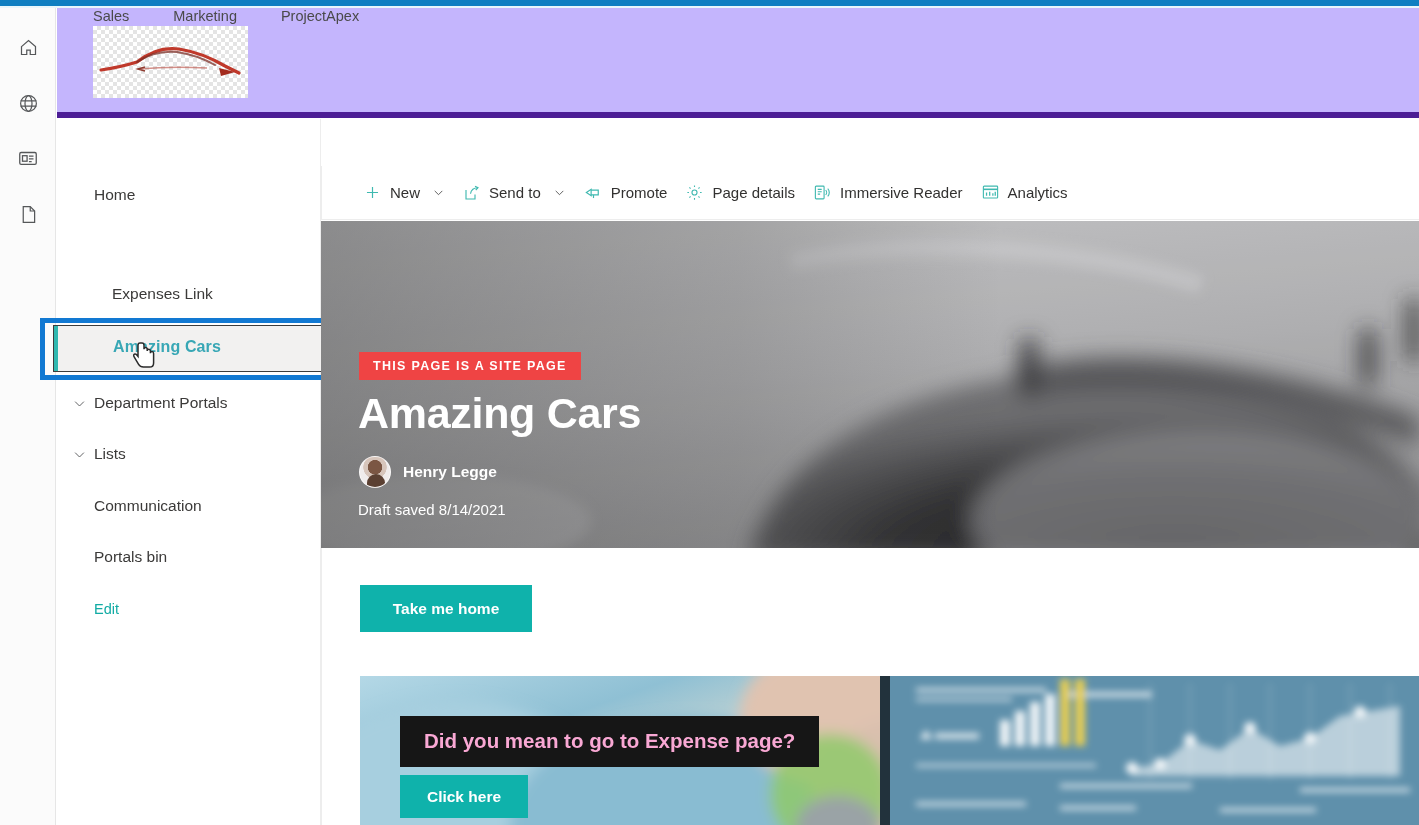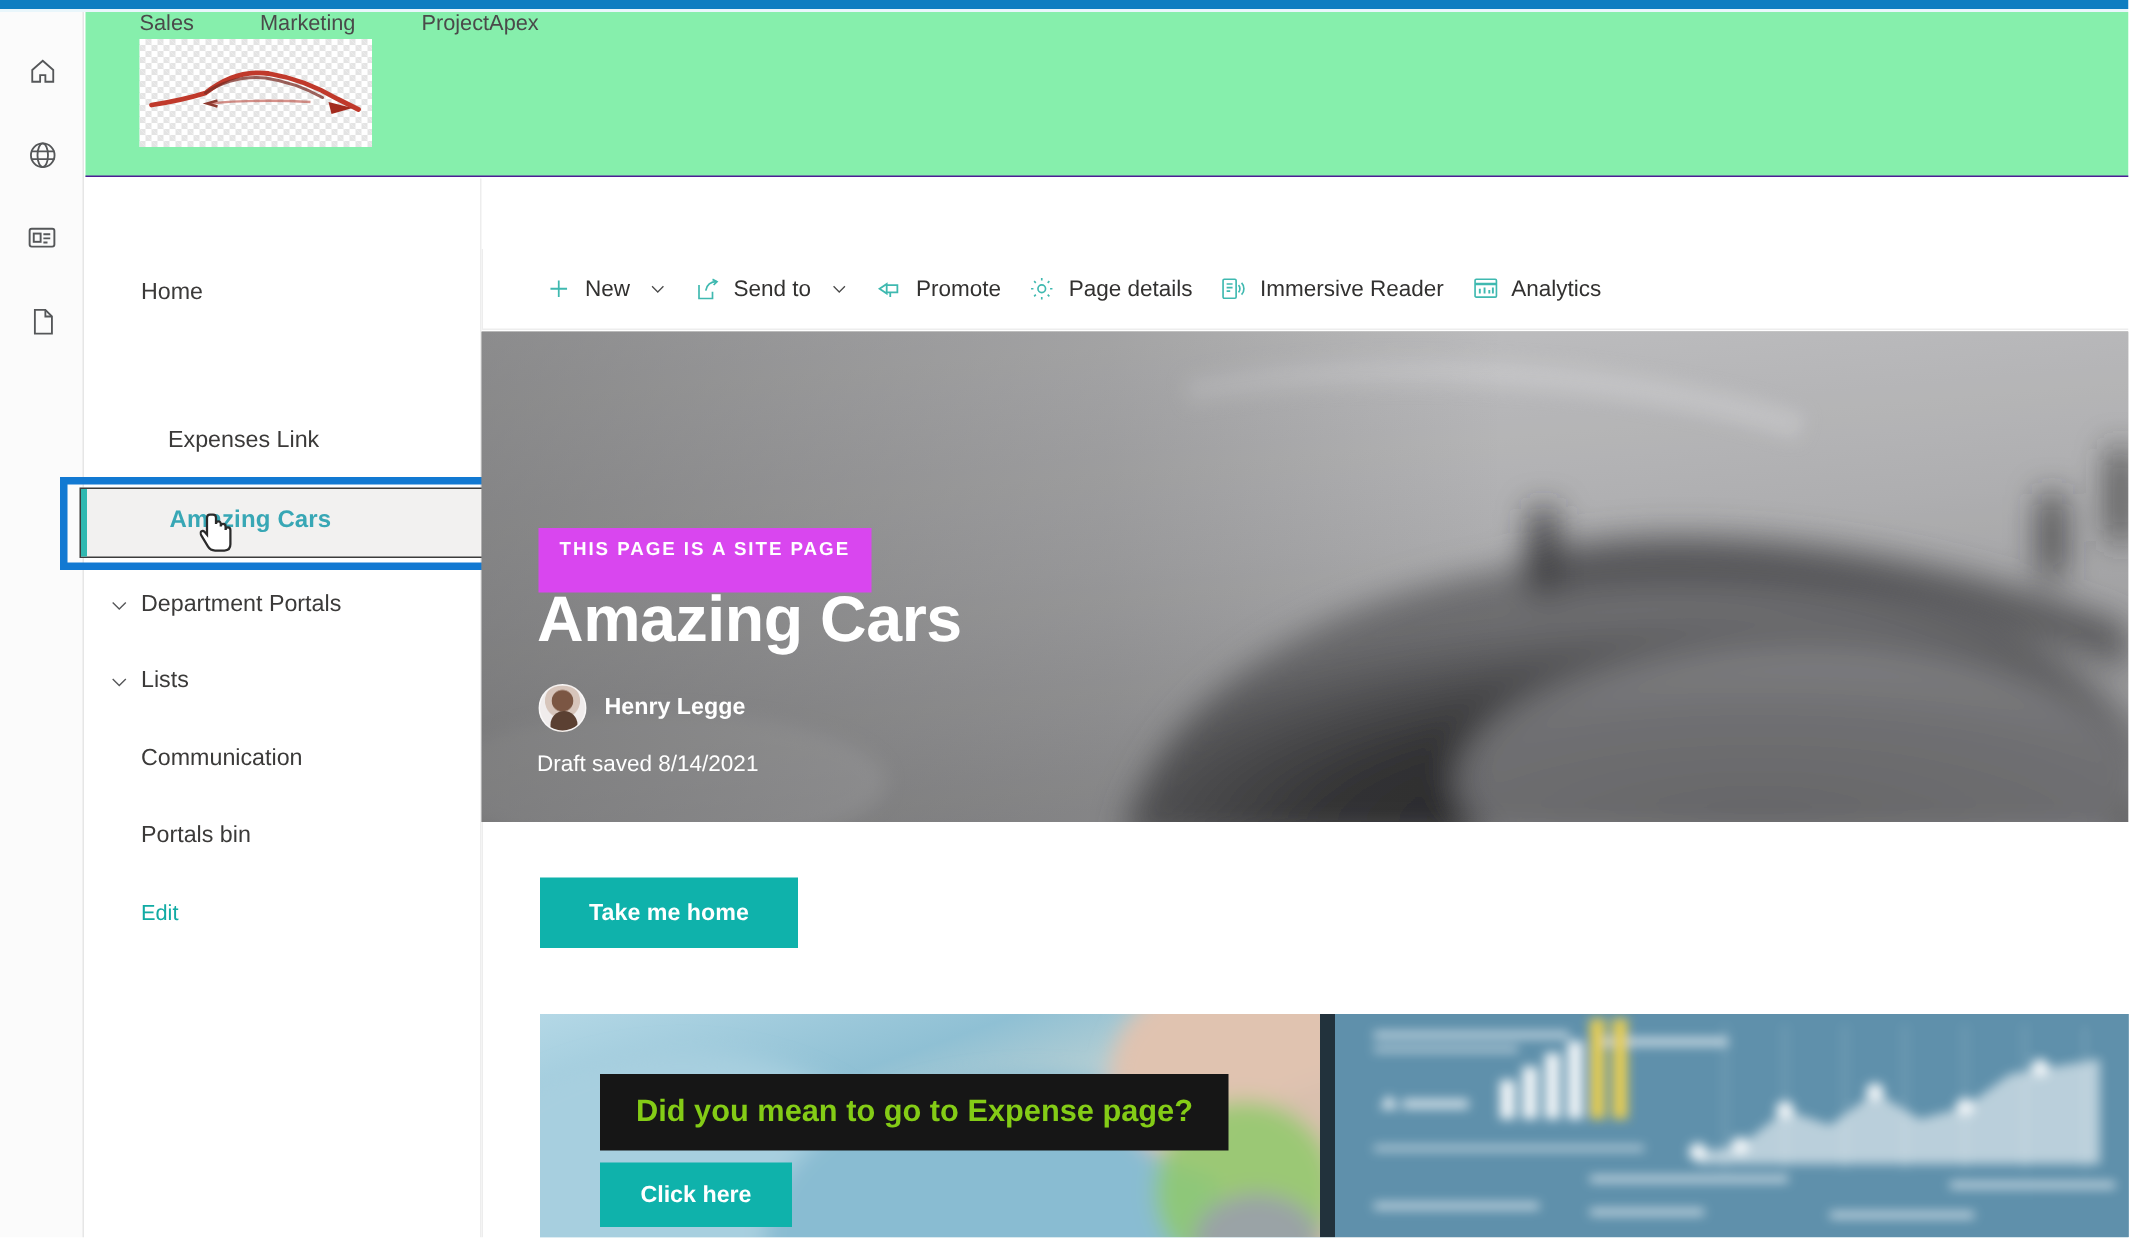--- a/index.html
+++ b/index.html
@@ -35,22 +35,22 @@
     position: absolute; left: 0; width: 56px; height: 44px;
     display: flex; align-items: center; justify-content: center;
     color: #555759;
   }
   .rail-icon svg { display: block; }
 
   
   .site-header {
     position: absolute; left: 57px; top: 8px;
     width: 1362px; height: 110px;
-    background: #86efac;
-    border-bottom: 1px solid #4c1d95;
+    background: #c4b5fd;
+    border-bottom: 6px solid #4c1d95;
   }
   .topnav {
     position: absolute; left: 36px; top: 0px;
     display: flex; gap: 44px;
     font-size: 14.5px; color: #4a4a4a;
   }
   .topnav span { white-space: nowrap; cursor: pointer; }
 
   .logo-box {
     position: absolute; left: 36px; top: 18px;
@@ -135,23 +135,23 @@
     overflow: hidden;
     background: #8f8f90;
   }
   .hero-photo { position: absolute; inset: 0; }
   .hero-overlay {
     position: absolute; inset: 0;
     background: linear-gradient(90deg, rgba(60,60,60,.40) 0%, rgba(70,70,70,.22) 38%, rgba(255,255,255,0) 62%);
   }
   .badge {
     position: absolute; left: 38px; top: 131px;
-    background: #d946ef; color: #ffffff;
+    background: #ef4444; color: #ffffff;
     font-size: 12.5px; font-weight: bold; letter-spacing: 1.3px;
-    padding: 7px 14px 22px 14px;
+    padding: 7px 14px 7px 14px;
   }
   .hero-title {
     position: absolute; left: 37px; top: 168px;
     font-size: 43px; font-weight: bold; color: #ffffff;
     letter-spacing: -.3px;
   }
   .hero-author {
     position: absolute; left: 38px; top: 235px;
     display: flex; align-items: center; gap: 12px;
   }
@@ -192,21 +192,21 @@
 
   .promo {
     position: absolute; left: 38px; top: 128px;
     width: 1060px; height: 149px;
     overflow: hidden;
     background: #a8cfe0;
   }
   .promo-photo { position: absolute; inset: 0; }
   .promo-caption {
     position: absolute; left: 40px; top: 40px;
-    background: #161616; color: #84cc16;
+    background: #161616; color: #f9a8d4;
     font-size: 20.5px; font-weight: bold;
     padding: 13px 24px 14px 24px;
     white-space: nowrap;
   }
   .btn-click { left: 40px; top: 99px; width: 128px; height: 43px; font-size: 15.5px; }
 </style>
 </head>
 <body>
 
 <div id="app">

